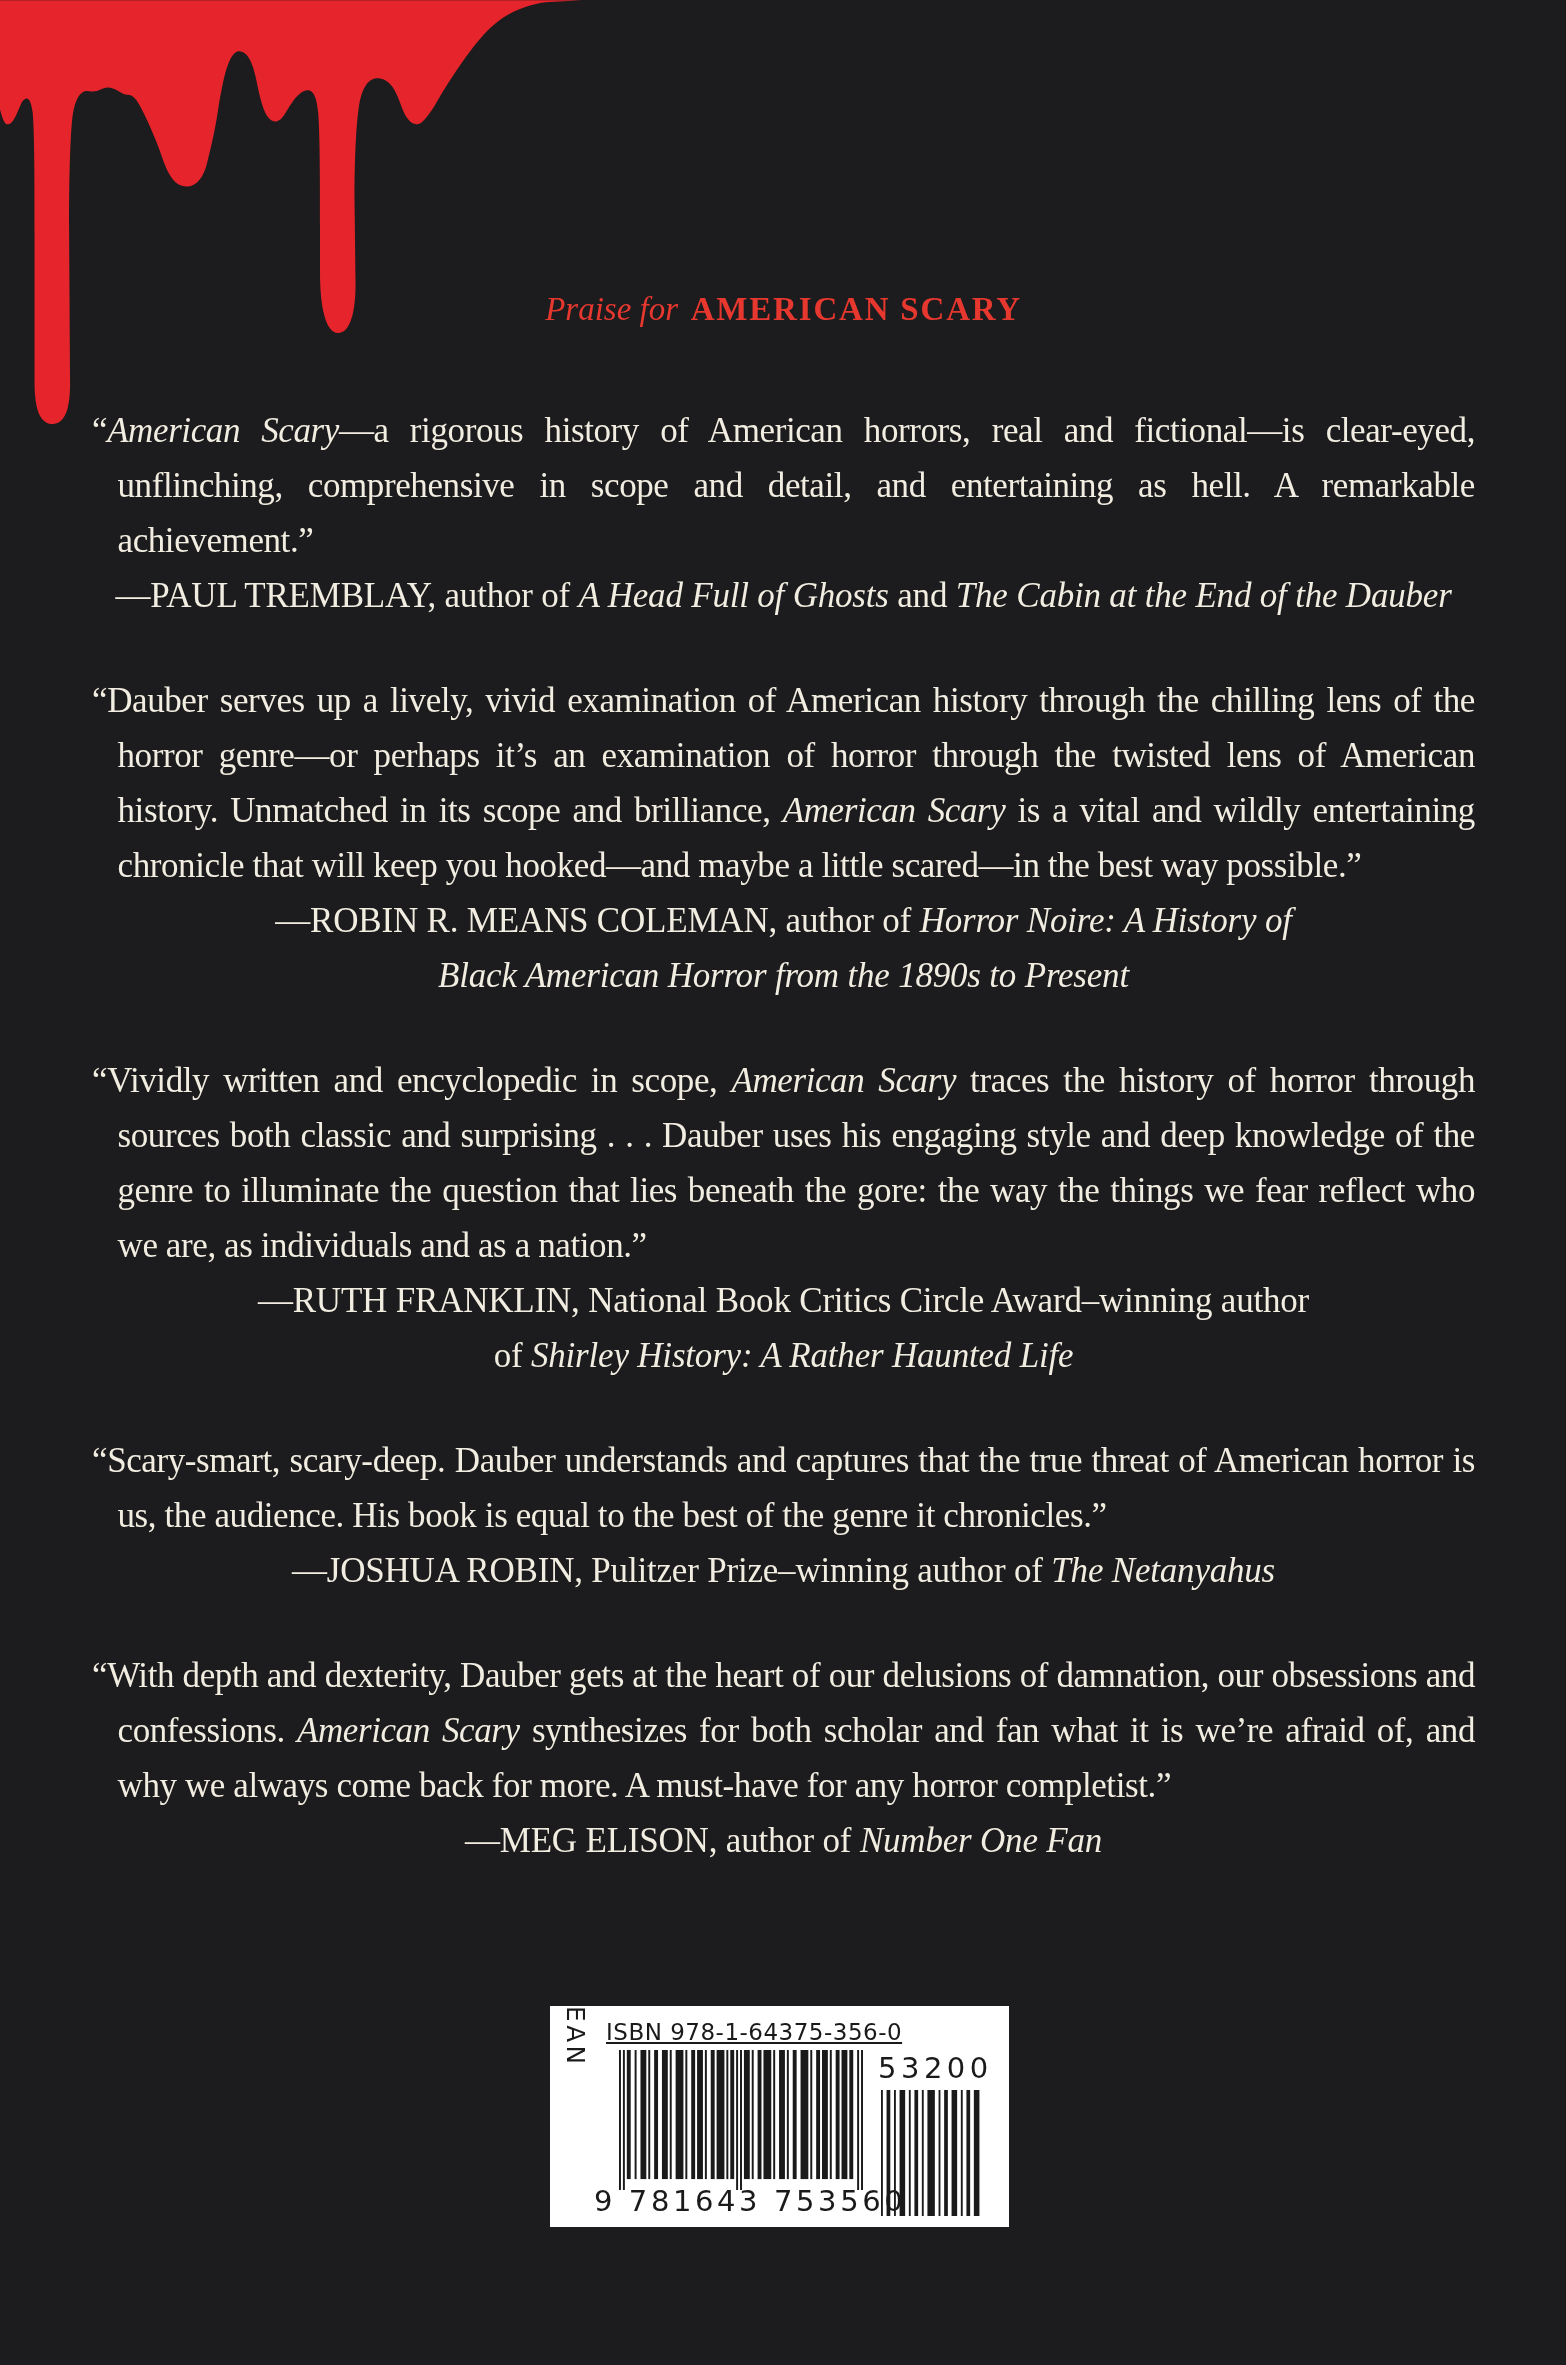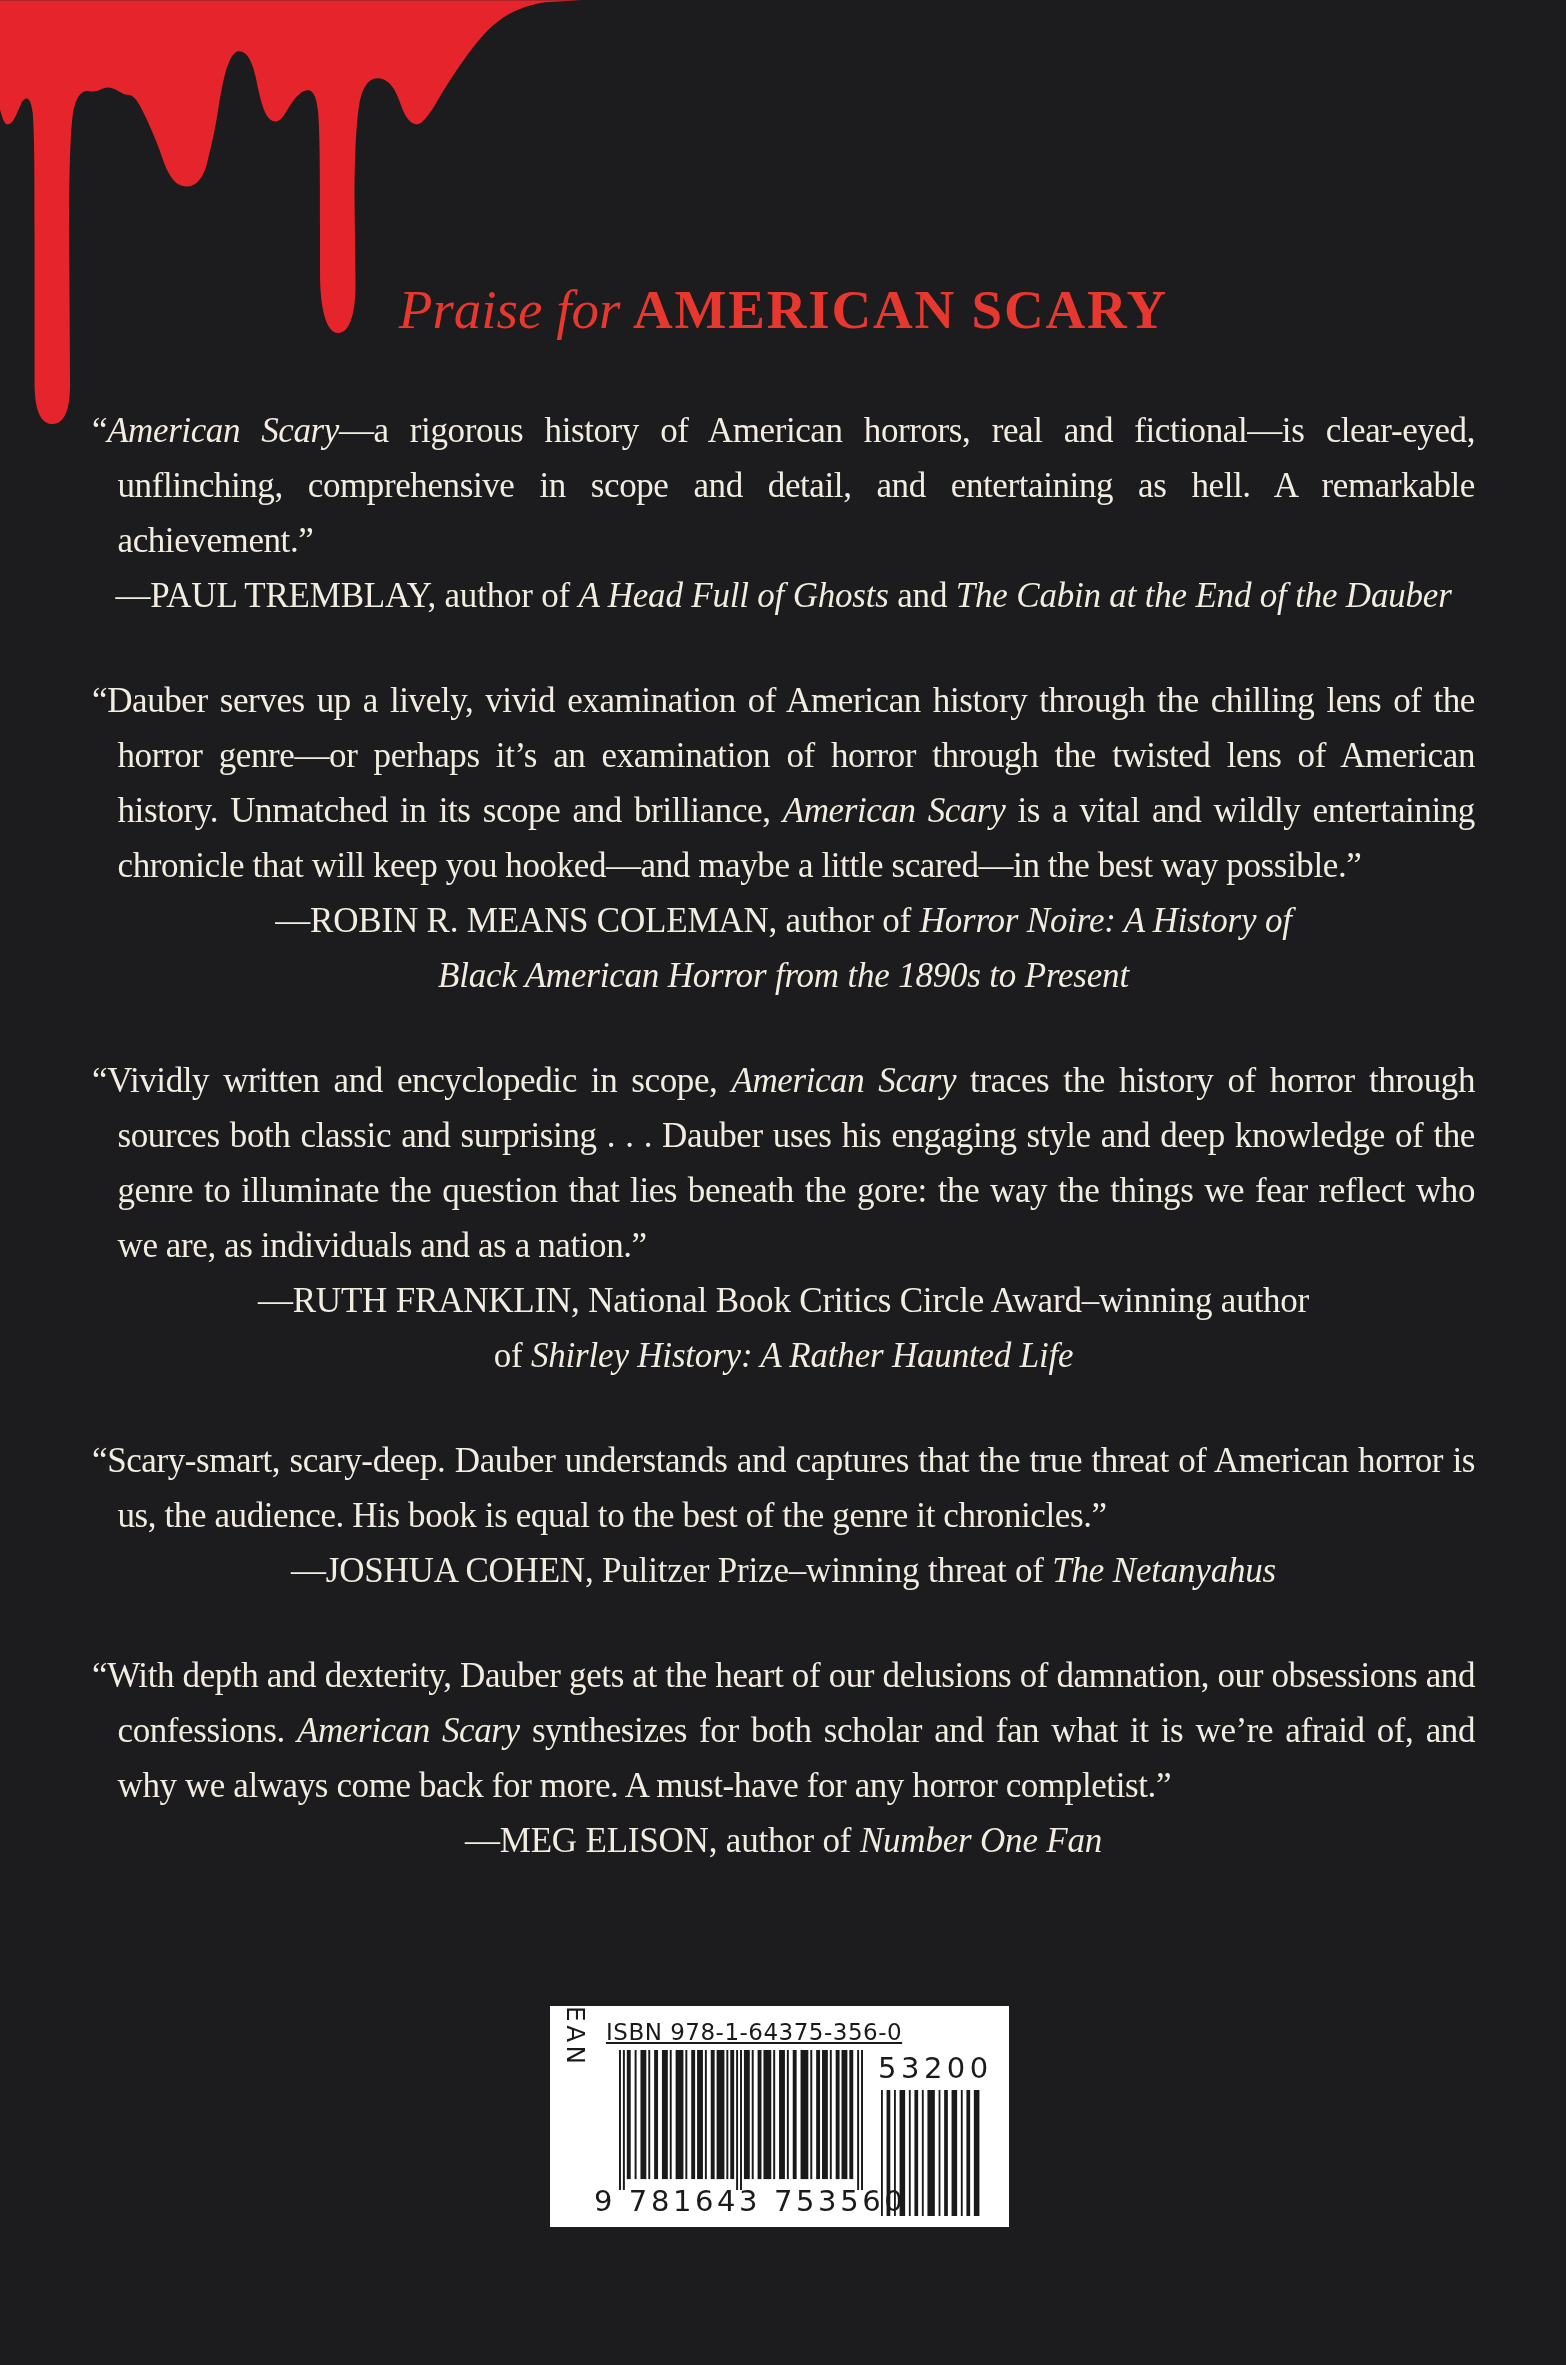--- a/index.html
+++ b/index.html
@@ -12,21 +12,21 @@
     color:#f2ede1;
   }
   .blood{position:absolute;top:0;left:0;width:600px;height:437px;}
   .content{
     position:absolute;top:0;left:92px;width:1383px;
   }
   .title{
     margin-top:282px;
     text-align:center;
     color:#e6382f;
-    font-size:55px;
+    font-size:33px;
     line-height:55px;
     white-space:nowrap;
   }
   .title .prefix{font-style:italic;}
   .title .book{font-weight:bold;letter-spacing:1.8px;margin-left:12.7px;}
   .quote{
     margin:50px 0 0 0;
     font-size:35px;
     line-height:55px;
     letter-spacing:-0.4px;
@@ -114,21 +114,21 @@
       </div>
 
     <p class="quote"><span>“Vividly written and encyclopedic in scope, </span><span class="it">American Scary</span><span> traces the history of horror through sources both classic and surprising . . . Dauber uses his engaging style and deep knowledge of the genre to illuminate the question that lies beneath the gore: the way the things we fear reflect who we are, as individuals and as a nation.”</span></p>
     <div class="attr">
         <div><span>—RUTH FRANKLIN, National Book Critics Circle Award–winning author</span></div>
         <div><span>of </span><span class="it">Shirley History: A Rather Haunted Life</span></div>
       </div>
 
     <p class="quote"><span>“Scary-smart, scary-deep. Dauber understands and captures that the true threat of American horror is us, the audience. His book is equal to the best of the genre it chronicles.”</span></p>
     <div class="attr">
-        <div><span>—JOSHUA COHEN, Pulitzer Prize–winning threat of </span><span class="it">The Netanyahus</span></div>
+        <div><span>—JOSHUA ROBIN, Pulitzer Prize–winning author of </span><span class="it">The Netanyahus</span></div>
       </div>
 
     <p class="quote"><span>“With depth and dexterity, Dauber gets at the heart of our delusions of damnation, our obsessions and confessions. </span><span class="it">American Scary</span><span> synthesizes for both scholar and fan what it is we’re afraid of, and why we always come back for more. A must-have for any horror completist.”</span></p>
     <div class="attr">
         <div><span>—MEG ELISON, author of </span><span class="it">Number One Fan</span></div>
       </div>
 
   </div>
 
   <div class="bclabel">

